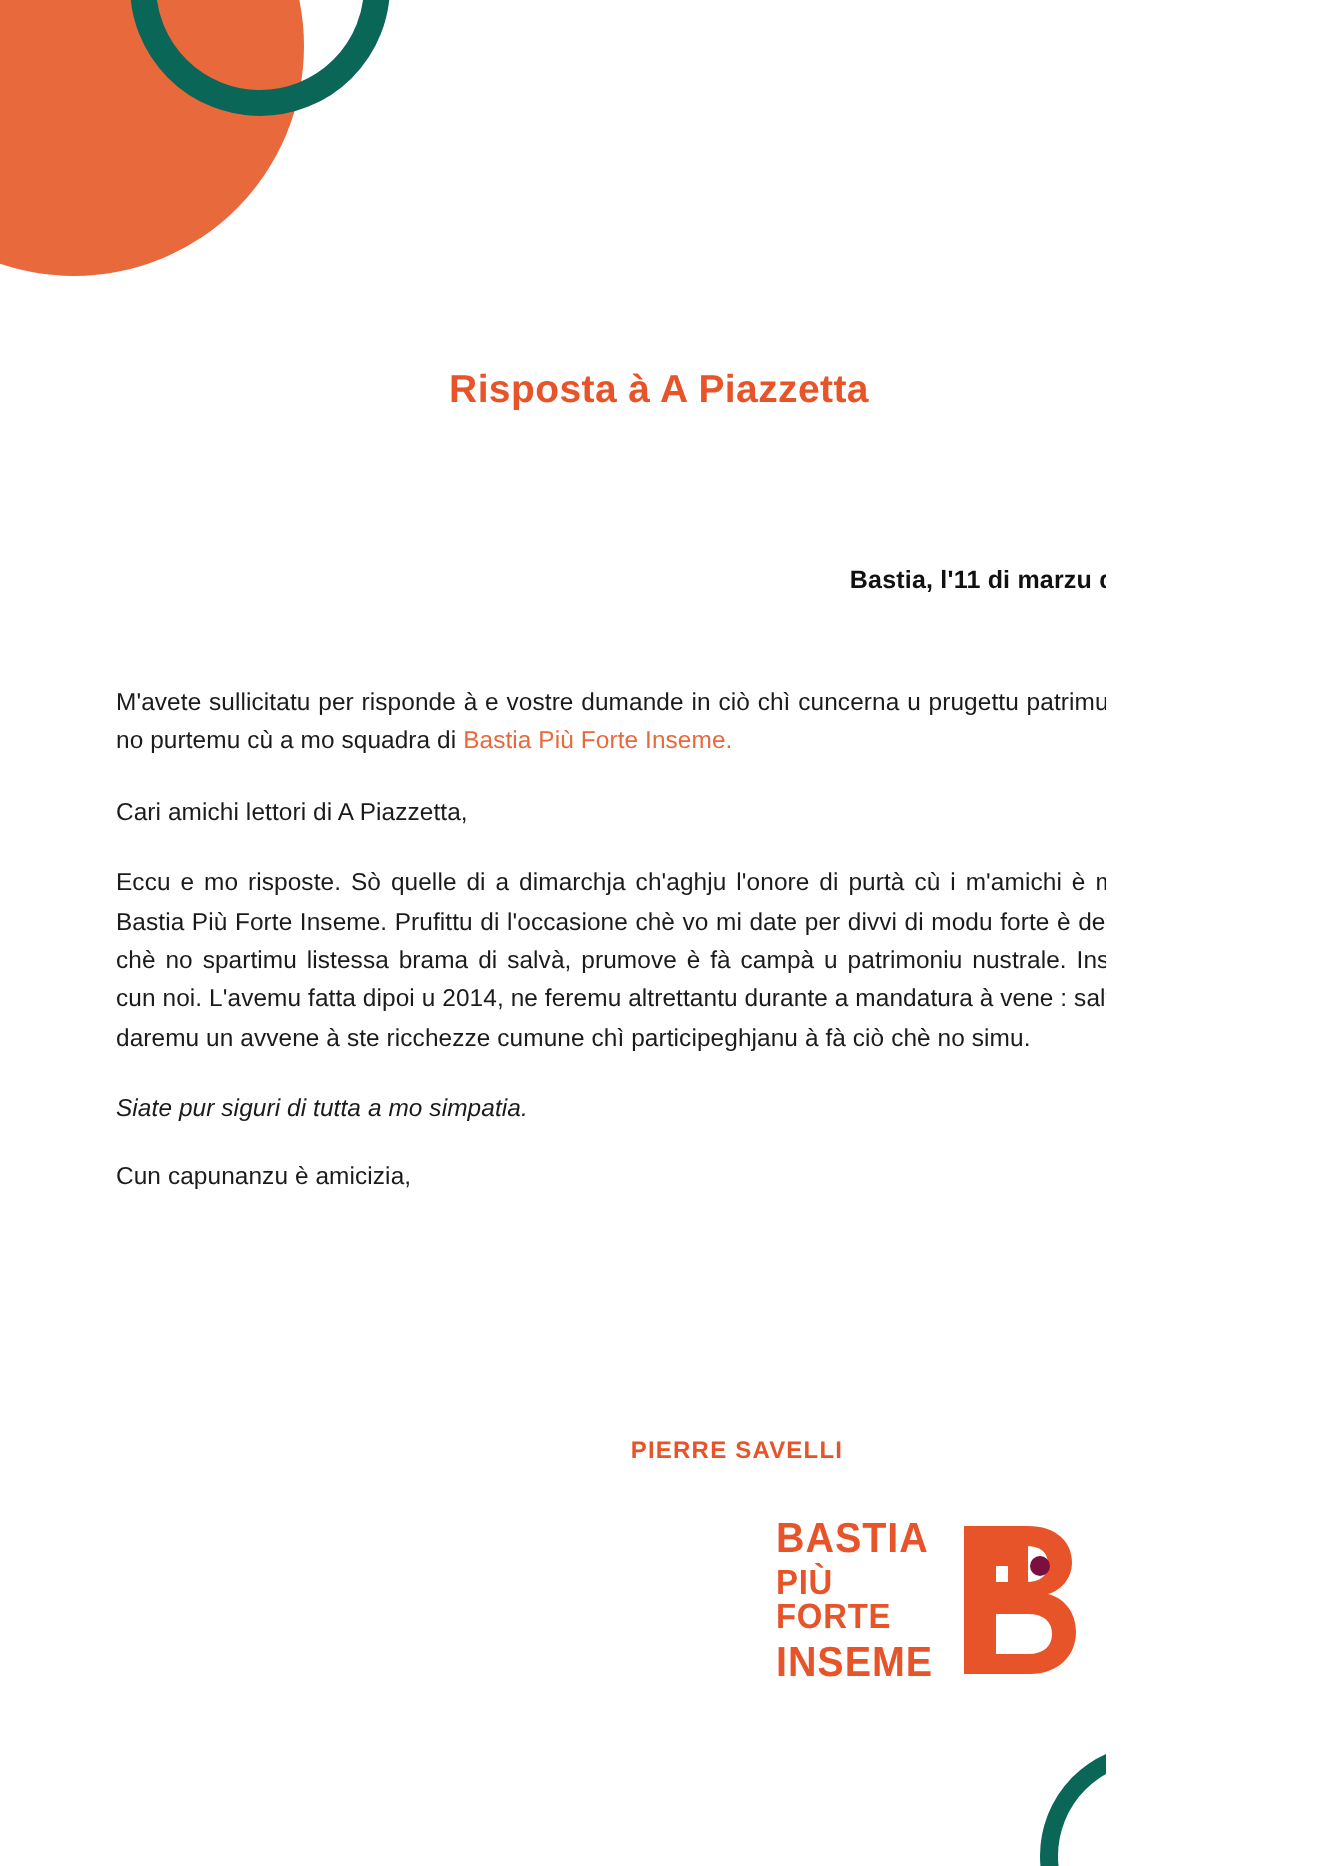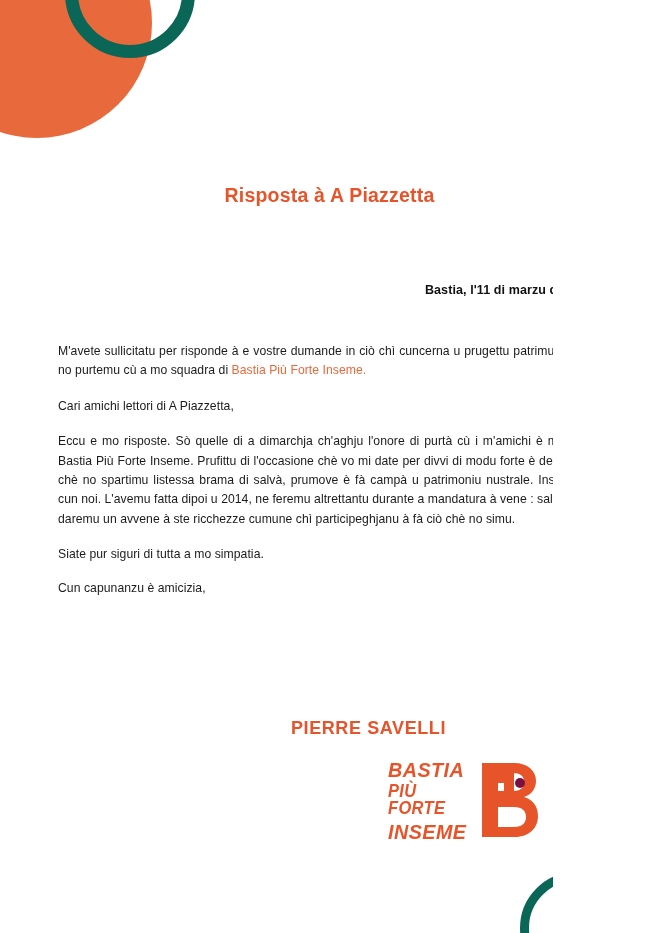--- a/index.html
+++ b/index.html
@@ -104,48 +104,47 @@
   }
 
   .para {
     color: #1b1b1b;
     font-size: 12.2px;
     line-height: 19.4px;
     text-align: justify;
     margin: 0 0 16px 0;
     letter-spacing: 0.05px;
   }
-  .para.last-tight { margin-bottom: 14px; }
+  .para.last-tight { margin-bottom: 14px; font-style: italic; }
   .hl-orange { color: #E8693B; }
 
   .signature-name {
     position: absolute;
     left: 0;
     top: 718px;
     width: 659px;
     text-align: center;
     padding-left: 78px;
     box-sizing: border-box;
     color: #E8542A;
-    font-size: 18px;
+    font-size: 12px;
     font-weight: bold;
     letter-spacing: 0.6px;
   }
 
   
   .logo-block {
     position: absolute;
     left: 388px;
     top: 760px;
     width: 150px;
     height: 80px;
     display: flex;
     align-items: center;
     gap: 8px;
-    font-style: italic;
   }
   .logo-words {
     display: flex;
     flex-direction: column;
     justify-content: center;
     align-items: flex-start;
     line-height: 1;
   }
   .logo-words span {
     color: #E8542A;

